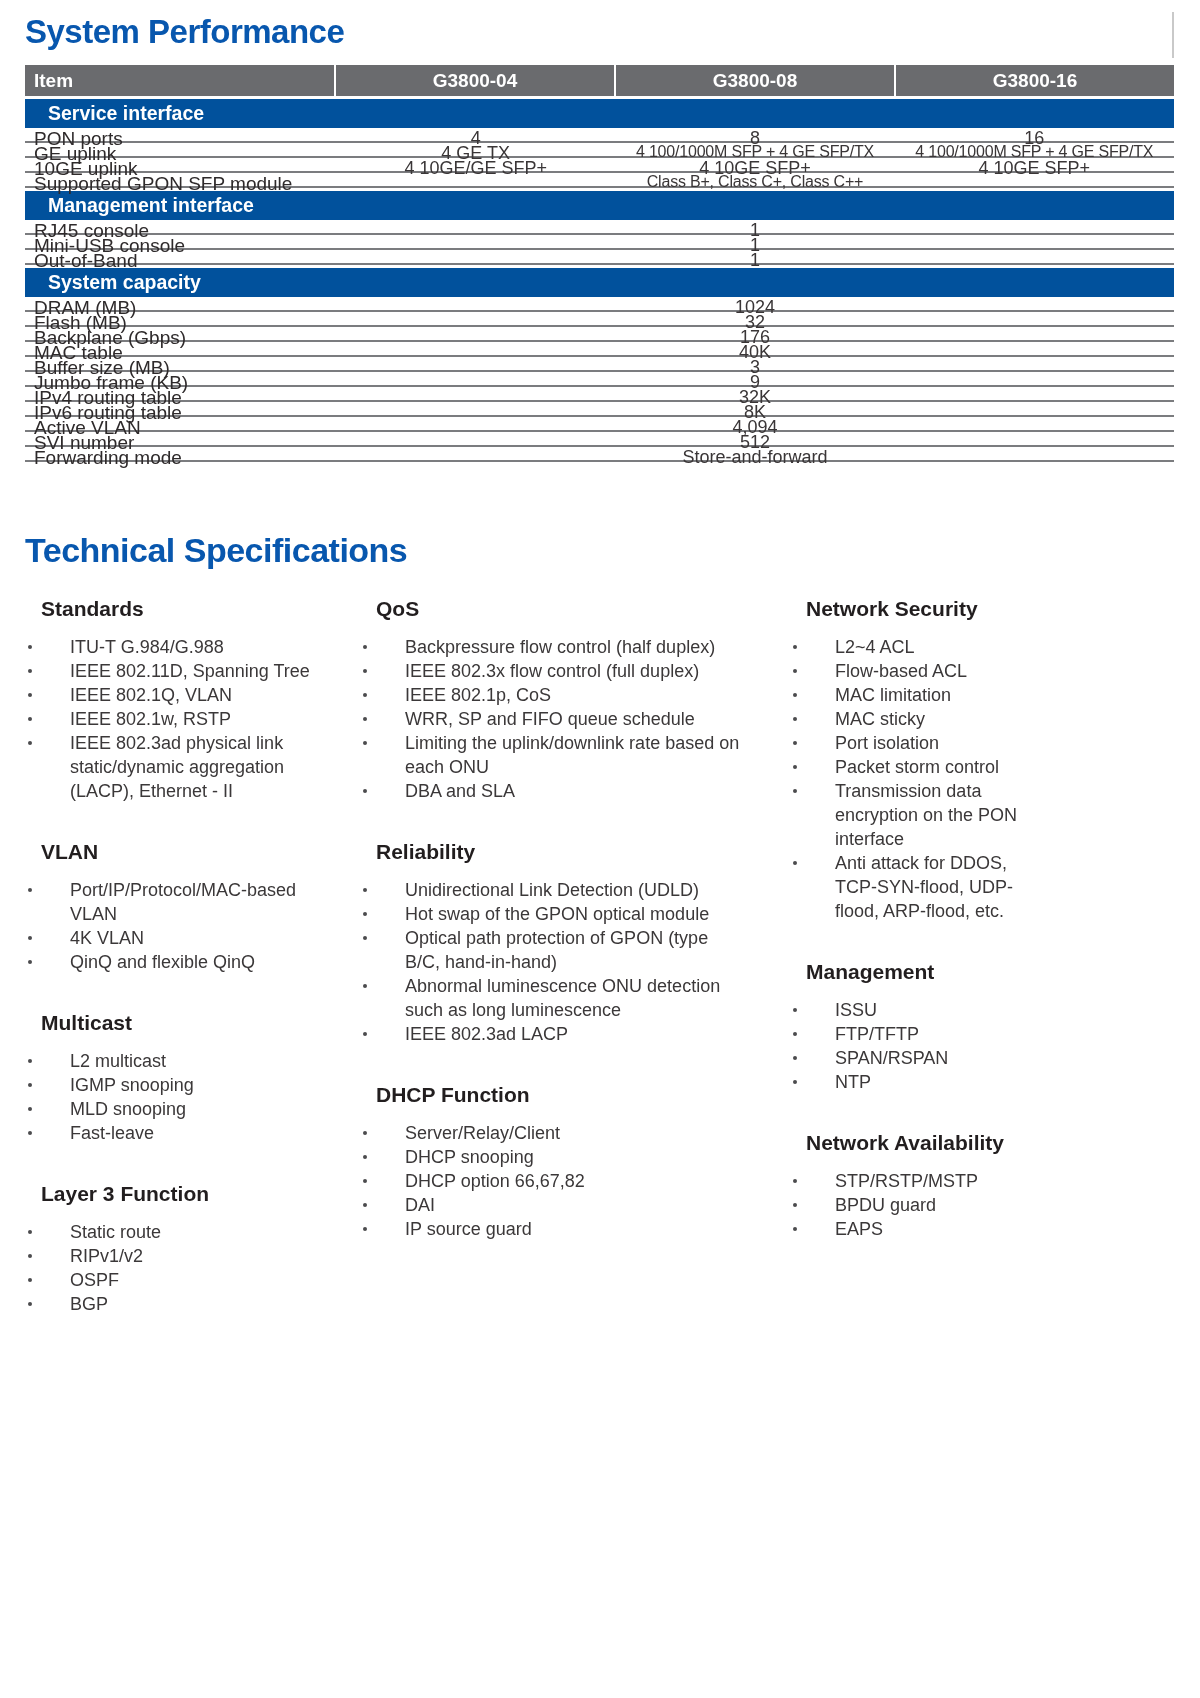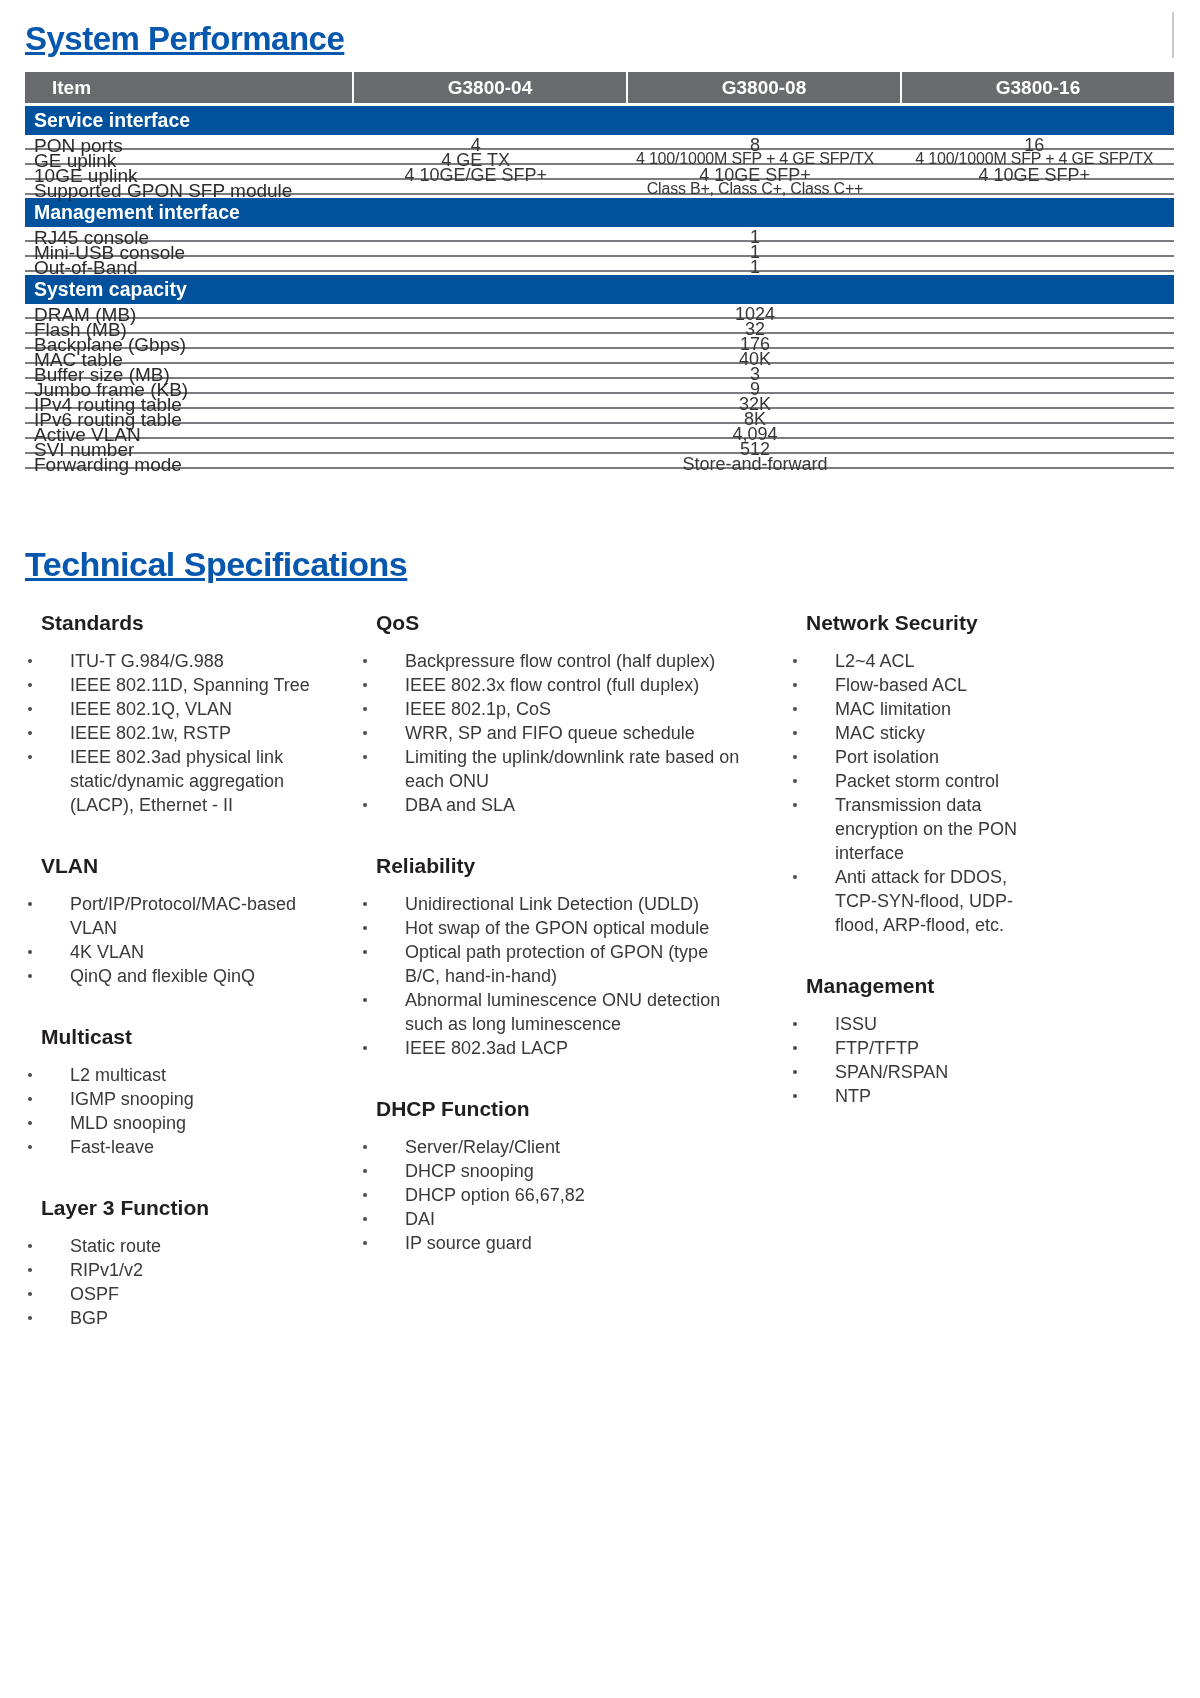--- a/index.html
+++ b/index.html
@@ -4,42 +4,41 @@
 <style>
   html,body { margin:0; padding:0; background:#ffffff; }
   .page {
     position:relative; width:1200px; height:1698px; background:#fff;
     font-family:"Liberation Sans", sans-serif; overflow:hidden;
     -webkit-font-smoothing:antialiased;
   }
   .edge-line { position:absolute; left:1172px; top:12px; width:2px; height:46px; background:#c9c9c9; }
 
   h1.doc-title {
-    margin:0 0 0 25px; padding-top:19px;
+    margin:0 0 0 25px; padding-top:12px;
     color:var(--accent-blue,#0857ae); font-size:33px; font-weight:bold; letter-spacing:-0.5px;
     line-height:40px;
-    text-decoration:underline;
   }
   h1.doc-title.second { margin-top:56px; font-size:34px; }
 
   
   .perf-table { margin:13px 0 0 25px; width:1149px; }
-  .thead { display:flex; background:var(--header-gray,#6a6b6e); height:31px;padding-left:18px; }
+  .thead { display:flex; background:var(--header-gray,#6a6b6e); height:31px; }
   .th {
     display:flex; align-items:center; justify-content:center;
     color:#fff; font-weight:bold; font-size:19px; box-sizing:border-box;
   }
   .th.item { width:311px; justify-content:flex-start; padding-left:9px; }
   .th:not(.item) { flex:1; }
   .th:not(:last-child) { border-right:2px solid #fff; }
 
   .sec-bar {
     height:29px; background:var(--bar-blue,#01519c); color:#fff;
     font-weight:bold; font-size:19.5px; display:flex; align-items:center;
-    padding-left:9px; box-sizing:border-box; margin:3px 0 0 0;
+    padding-left:23px; box-sizing:border-box; margin:3px 0 0 0;
   }
   .trow {
     display:flex; height:15px; box-sizing:border-box;
     border-bottom:2px solid #7b7c7f; font-size:18px; color:#3a3637; background:#fff;
   }
   .tlabel { width:311px; box-sizing:border-box; padding-left:9px; font-size:19px; color:#2e2a2b; }
   .tval  { flex:1; text-align:center; }
   .tspan { flex:1; text-align:center; }
   .tval.small, .tspan.small { font-size:16px; letter-spacing:-0.2px; }
 
@@ -364,15 +363,30 @@
           </div>
           <div class="spec-item">
             <span class="dot"></span>
             <span class="itx">SPAN/RSPAN</span>
           </div>
           <div class="spec-item">
             <span class="dot"></span>
             <span class="itx">NTP</span>
           </div>
         </div>
+        <div class="spec-group">
+          <div class="spec-h">Network Availability</div>
+          <div class="spec-item">
+            <span class="dot"></span>
+            <span class="itx">STP/RSTP/MSTP</span>
+          </div>
+          <div class="spec-item">
+            <span class="dot"></span>
+            <span class="itx">BPDU guard</span>
+          </div>
+          <div class="spec-item">
+            <span class="dot"></span>
+            <span class="itx">EAPS</span>
+          </div>
+        </div>
       </div>
     </div>
 </div>
 
 </body></html>

